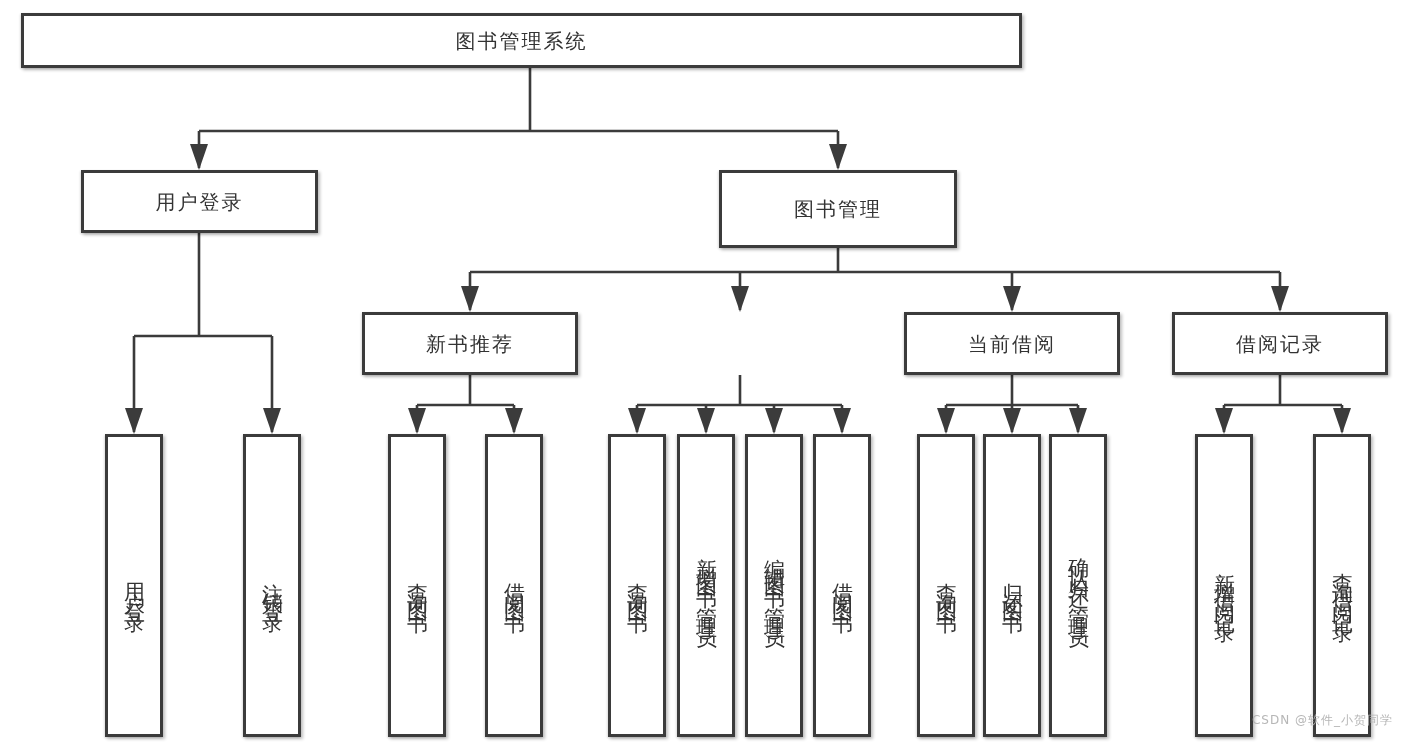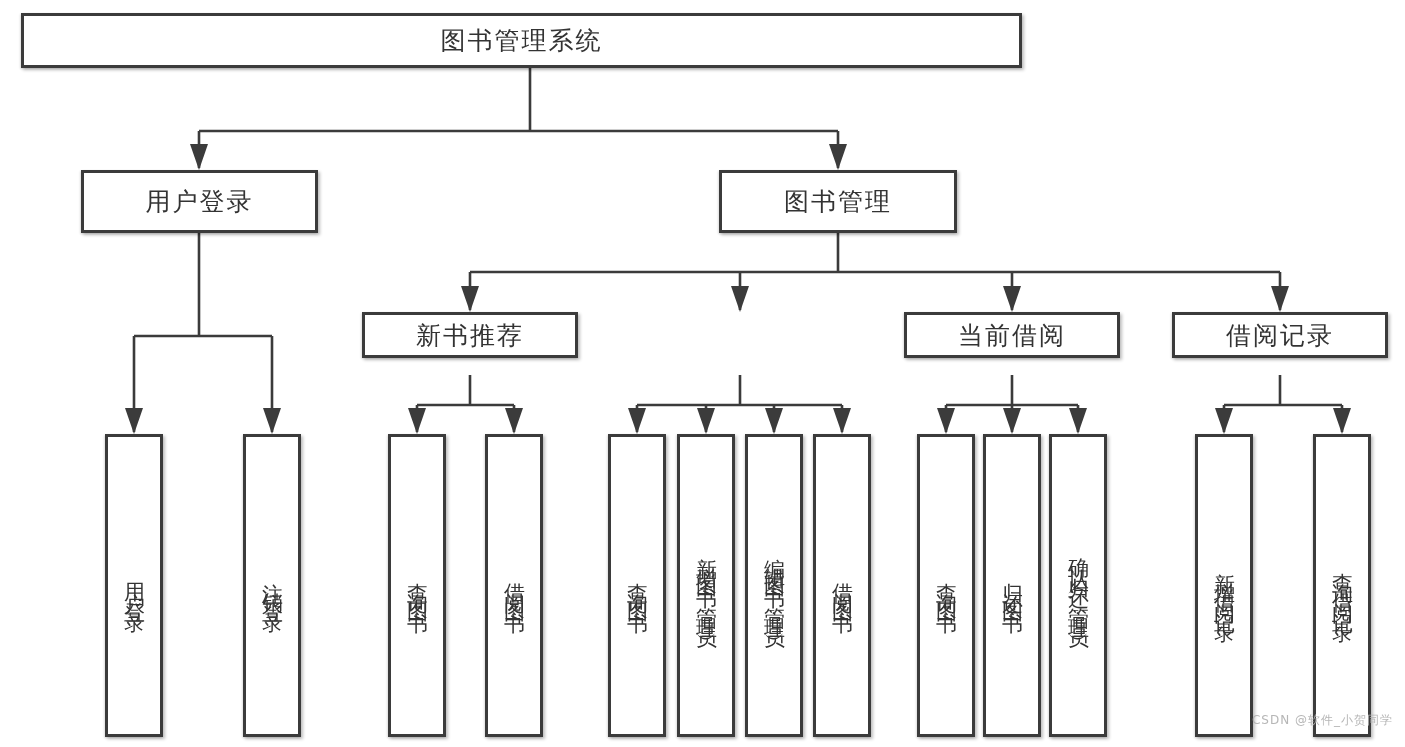--- a/index.html
+++ b/index.html
@@ -27,40 +27,40 @@
     box-sizing: border-box;
     border: 3px solid #3b3b3b;
     background: #ffffff;
     display: flex;
     align-items: center;
     justify-content: center;
     color: #333333;
     box-shadow: 2px 2px 3px rgba(0,0,0,0.25), -1px 1px 2px rgba(0,0,0,0.12);
   }
   .h-label {
-    font-size: 25px;
+    font-size: 20px;
     letter-spacing: 2px;
     white-space: nowrap;
     line-height: 1;
   }
   .v-label {
     writing-mode: vertical-rl;
     text-orientation: mixed;
     font-size: 21px;
     letter-spacing: 10px;
     line-height: 1;
     white-space: nowrap;
   }
   
   #n-root  { left: 21px;   top: 13px;  width: 1001px; height: 55px; }
   
   #n-login { left: 81px;   top: 170px; width: 237px;  height: 63px; }
-  #n-mgmt  { left: 719px;  top: 170px; width: 238px;  height: 63px; }
+  #n-mgmt  { left: 719px;  top: 170px; width: 238px;  height: 78px; }
   
-  .lvl3    { top: 312px; height: 46px; width: 216px; }
+  .lvl3    { top: 312px; height: 63px; width: 216px; }
   #n-rec   { left: 362px; }
   #n-bor   { left: 632px; }
   #n-cur   { left: 904px; }
   #n-his   { left: 1172px; justify-content: center; }
   
   .leaf    { top: 434px; height: 303px; width: 58px; }
   #lf-login1 { left: 105px; }
   #lf-logout { left: 243px; }
   #lf-rec1   { left: 388px; }
   #lf-rec2   { left: 485px; }

